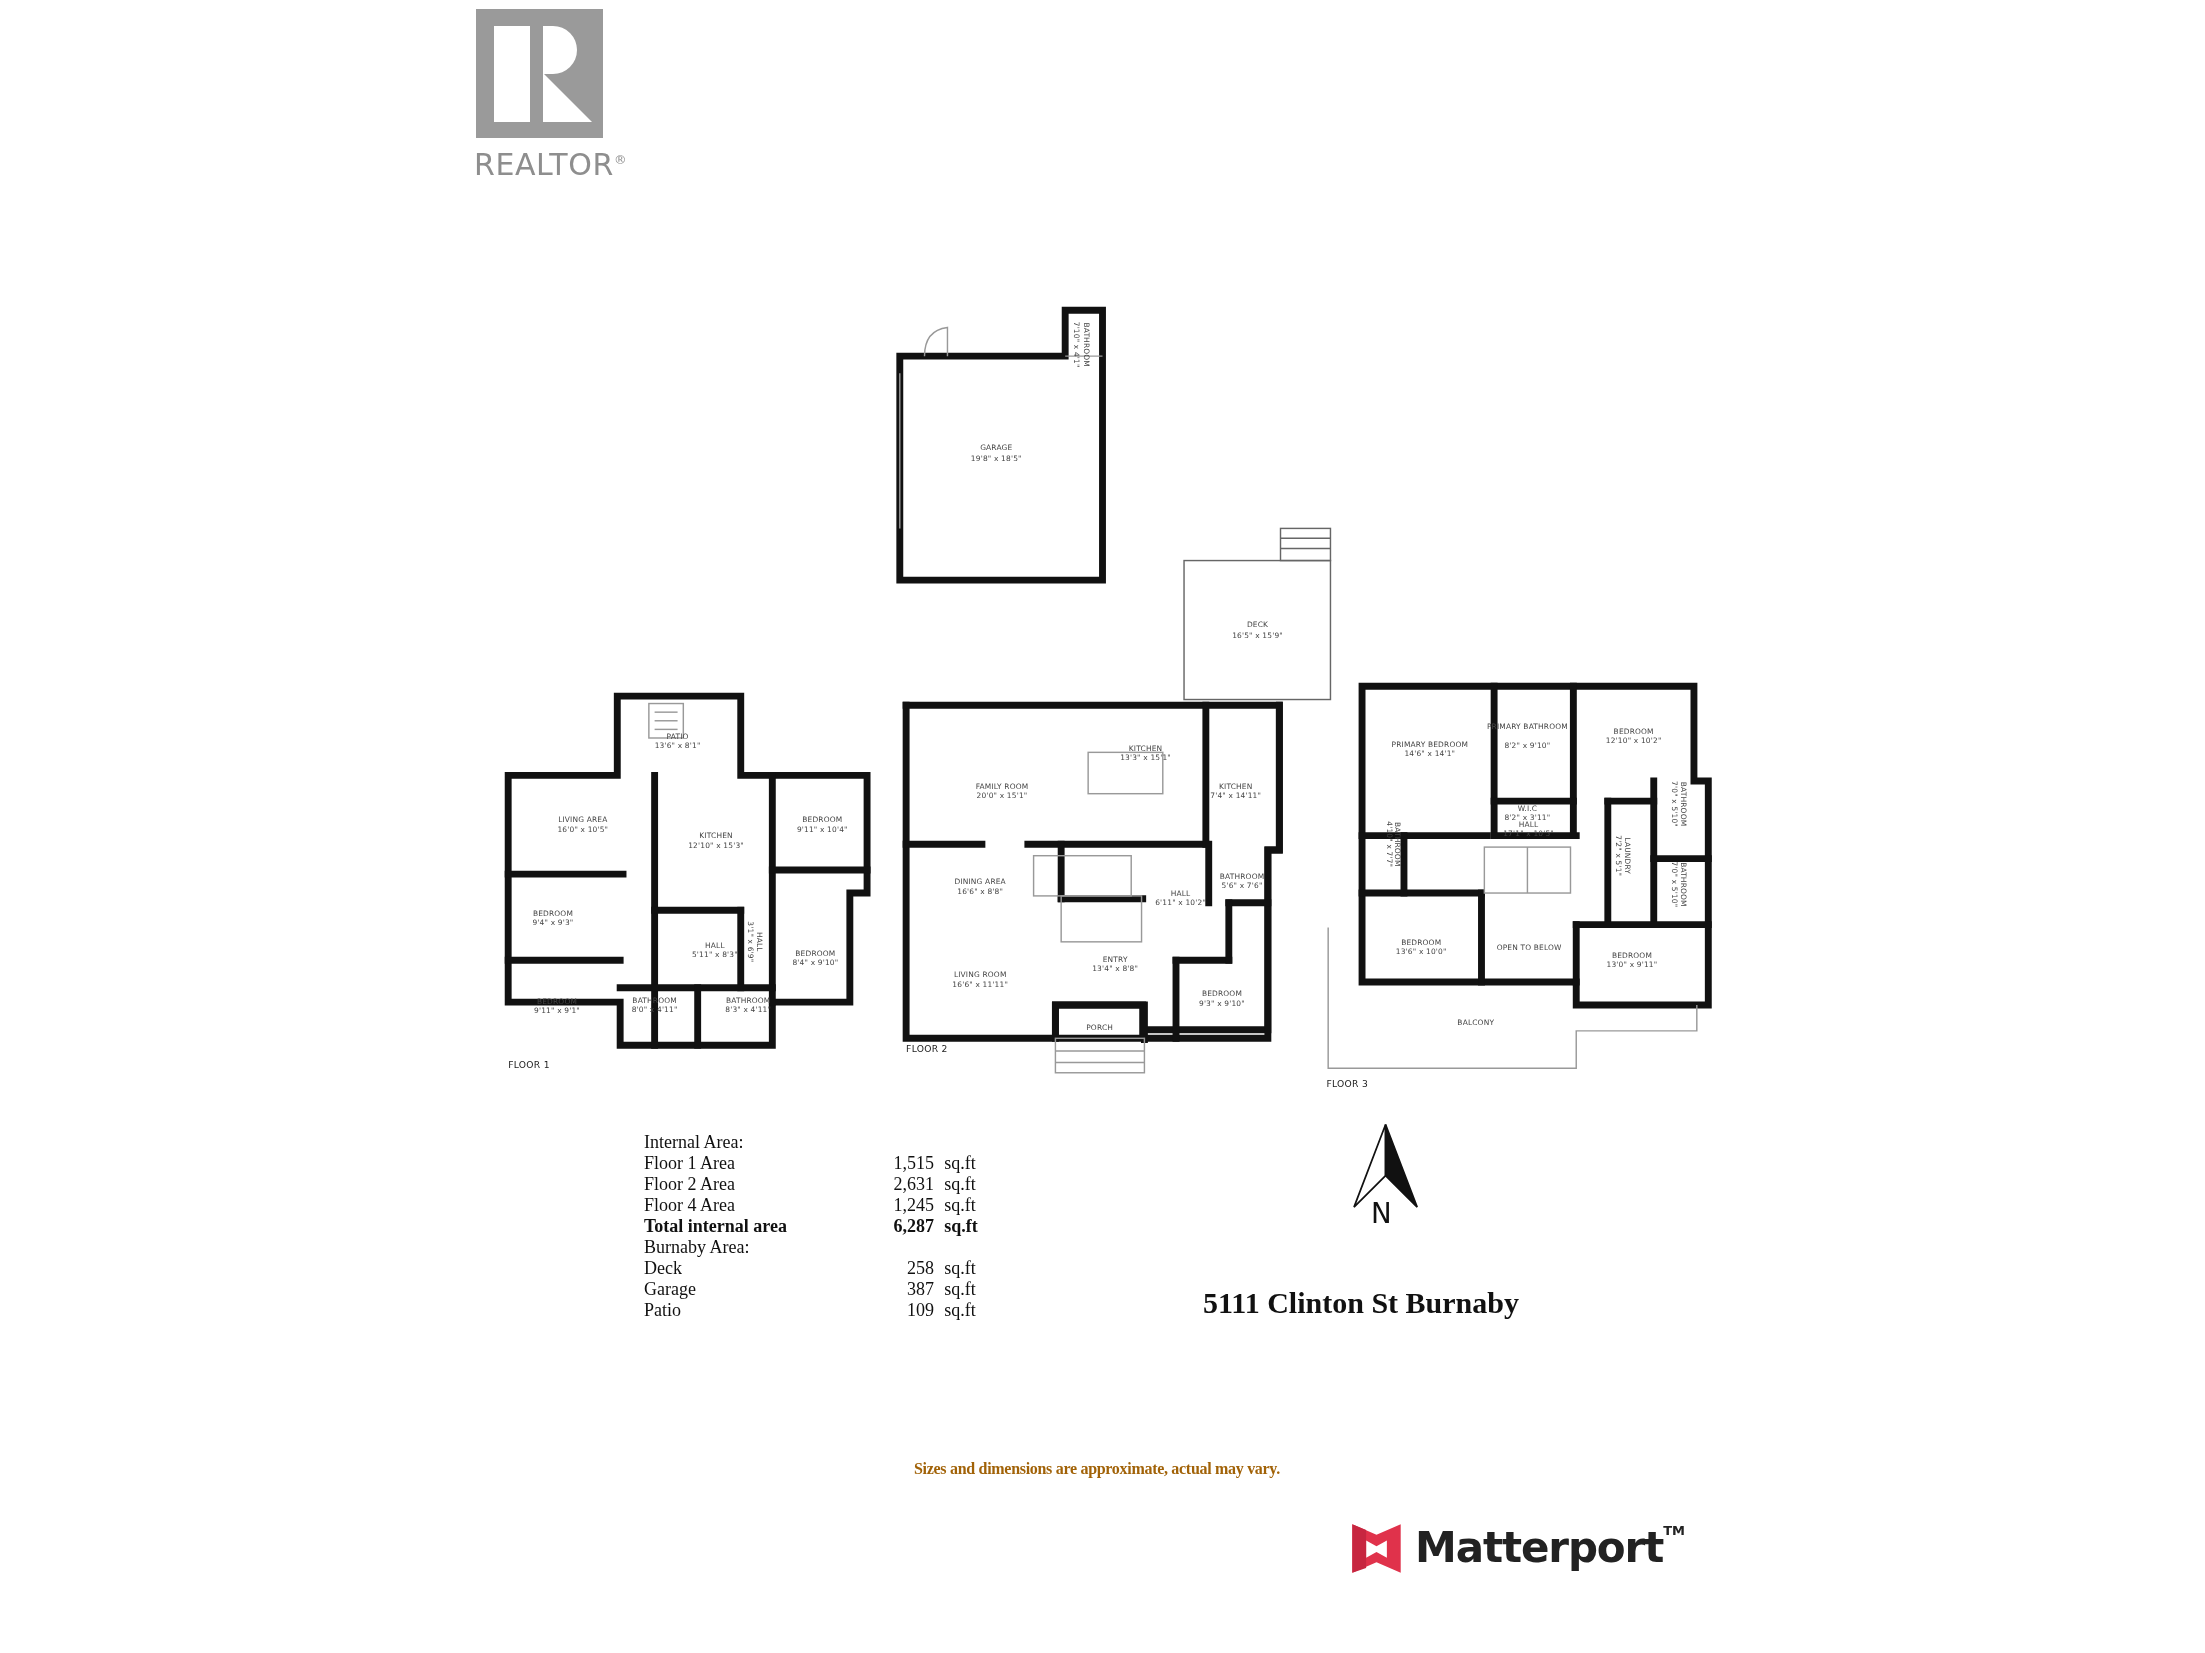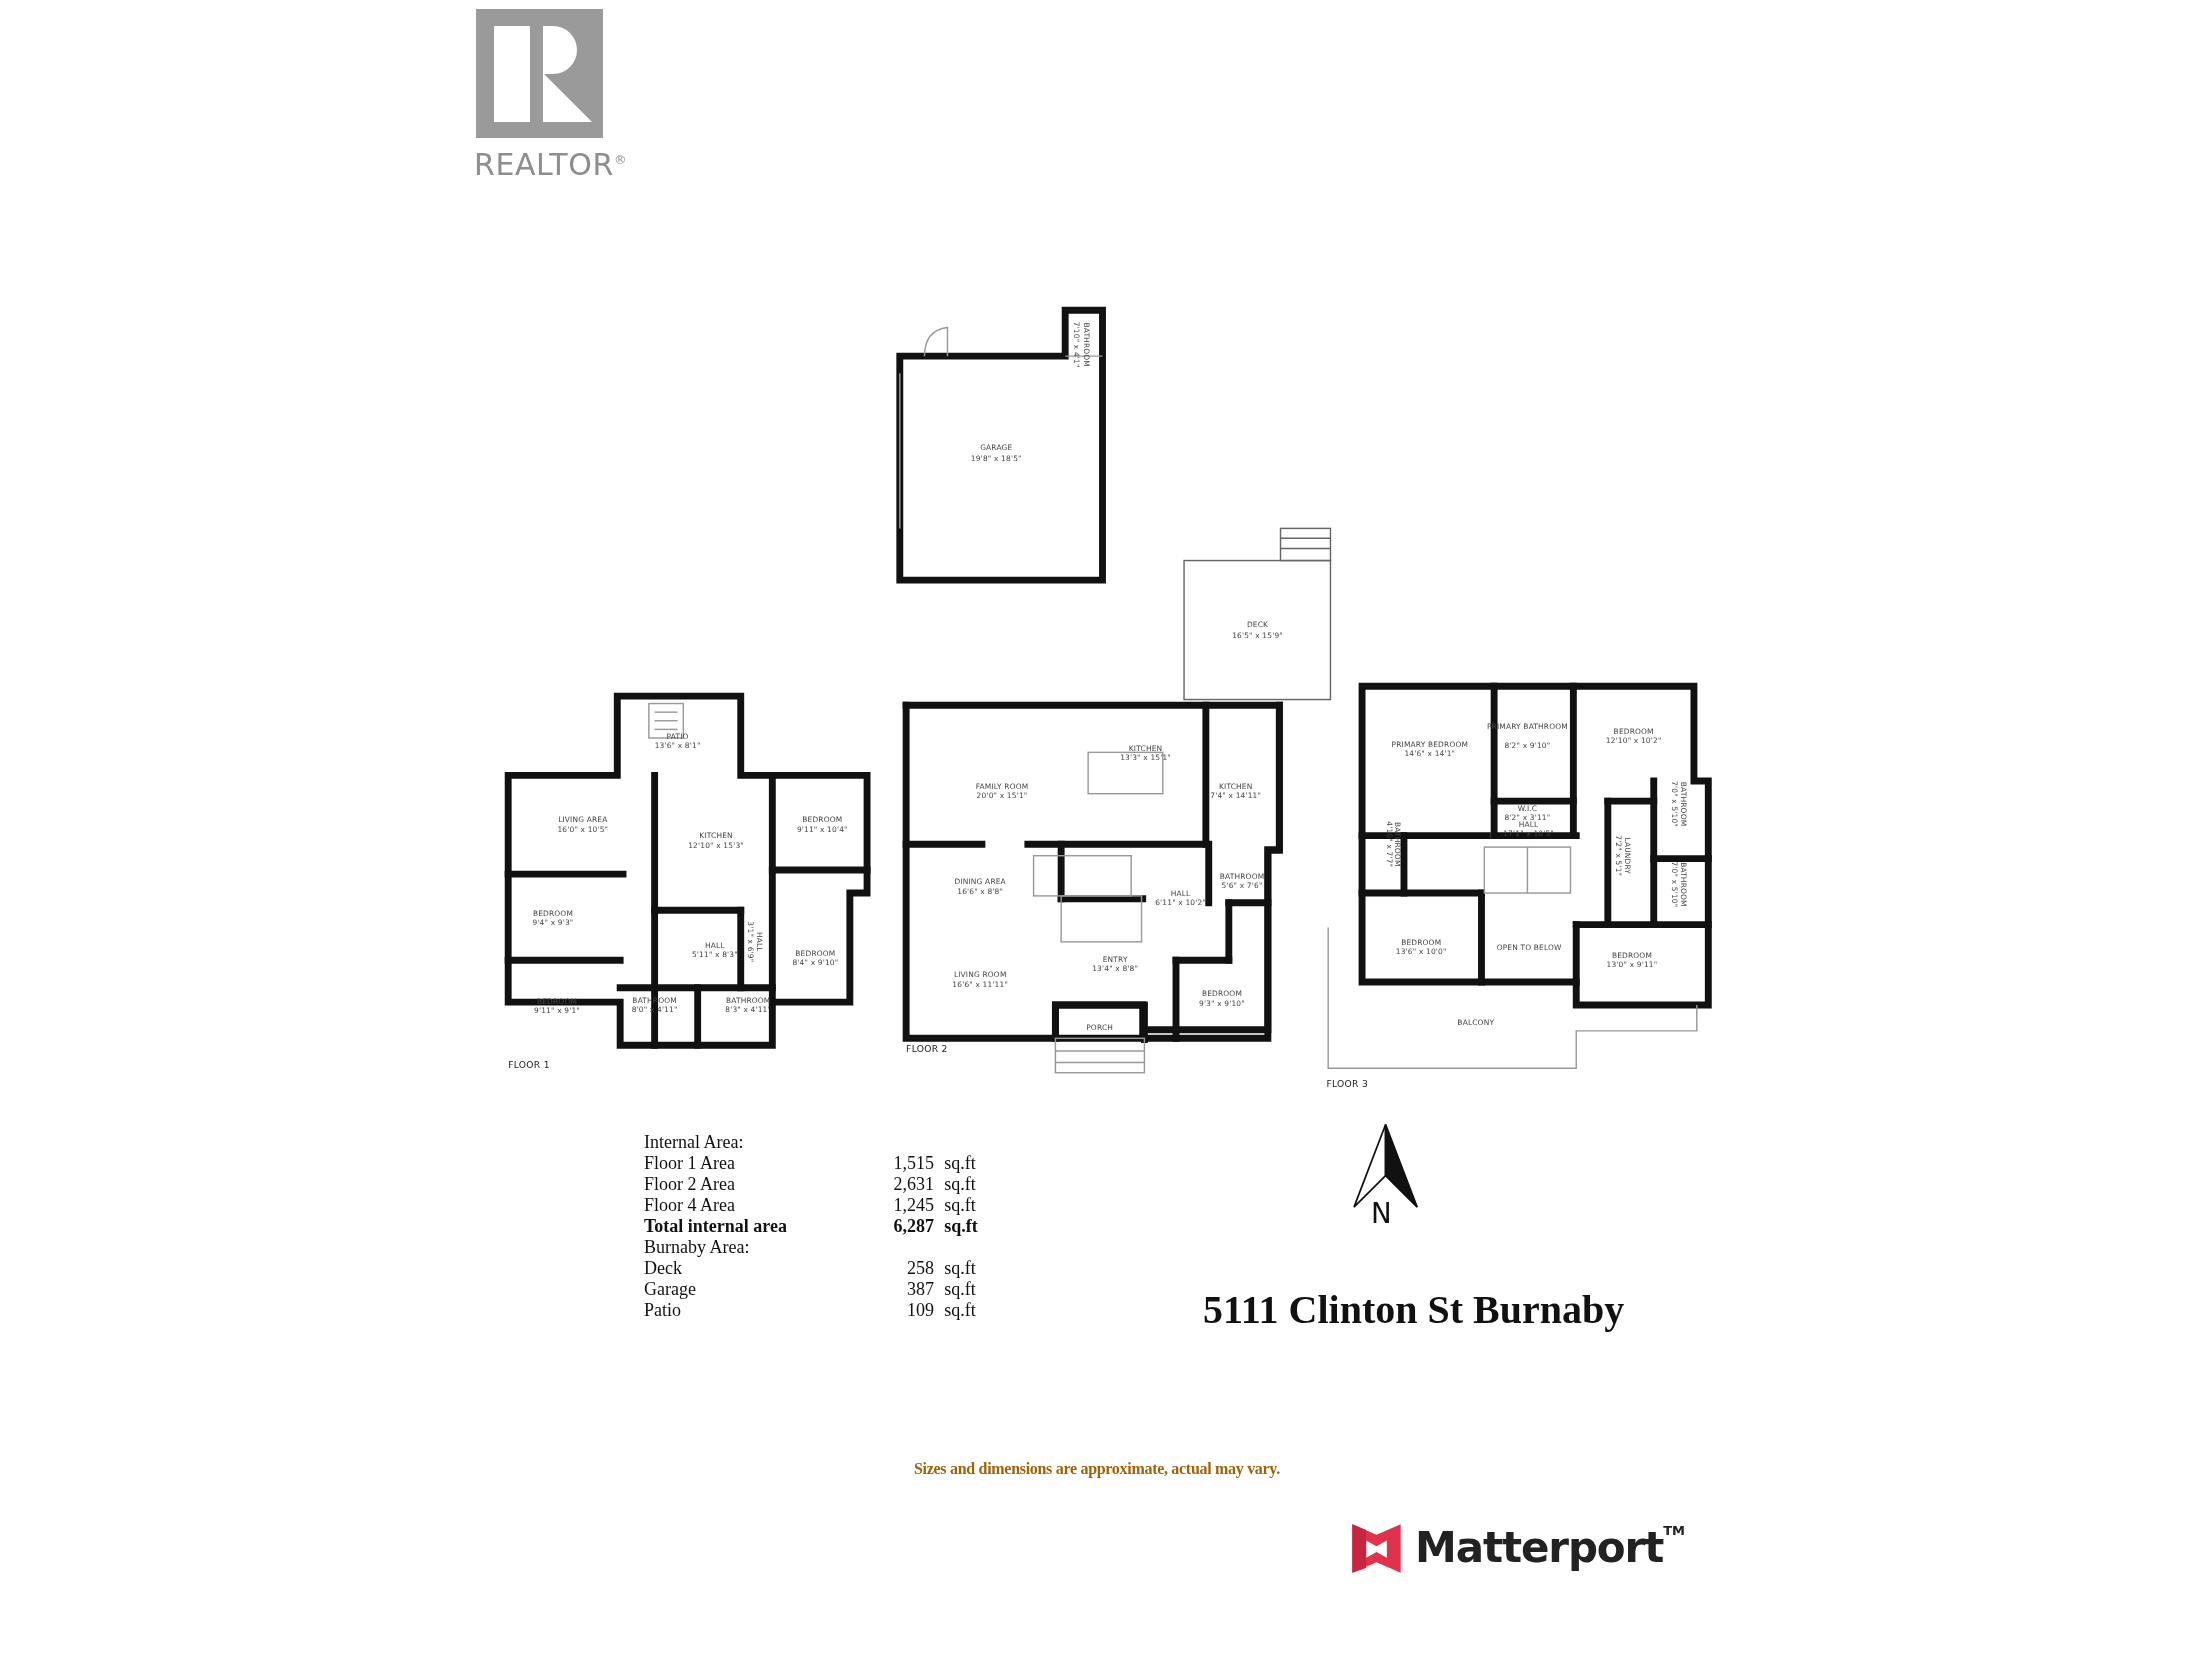--- a/index.html
+++ b/index.html
@@ -24,21 +24,21 @@
 
   
   .area-table { left: 644px; top: 1132px; font-family: "Liberation Serif", serif; font-size: 18px; color: #111; line-height: 21px; }
   .area-row { display: flex; height: 21px; }
   .area-row .lbl { width: 221px; }
   .area-row .num { width: 69px; text-align: right; }
   .area-row .unit { padding-left: 10.3px; }
   .area-row.bold { font-weight: bold; align-items: flex-end; }
   .compass-n { left: 1371px; top: 1197px; font-size: 27.6px; font-family: "DejaVu Sans", sans-serif; color: #111; }
 
-  .address { left: 1203px; top: 1286px; font-family: "Liberation Serif", serif; font-weight: bold; font-size: 40px; color: #111; }
+  .address { left: 1203px; top: 1286px; font-family: "Liberation Serif", serif; font-weight: bold; font-size: 30px; color: #111; }
   .disclaimer { left: 914px; top: 1460px; font-family: "Liberation Serif", serif; font-weight: bold; font-size: 16px; color: #a16207; letter-spacing: -0.3px; }
 
   
   .mp-logo { left: 1350px; top: 1522px; width: 53px; height: 53px; }
   .mp-text { left: 1415px; top: 1523px; font-family: "DejaVu Sans", sans-serif; font-weight: bold; font-size: 42px; color: #222; letter-spacing: -1.1px; }
   .mp-tm { font-size: 13px; vertical-align: top; letter-spacing: 0; font-weight: bold; }
 </style>
 </head>
 <body>
 

